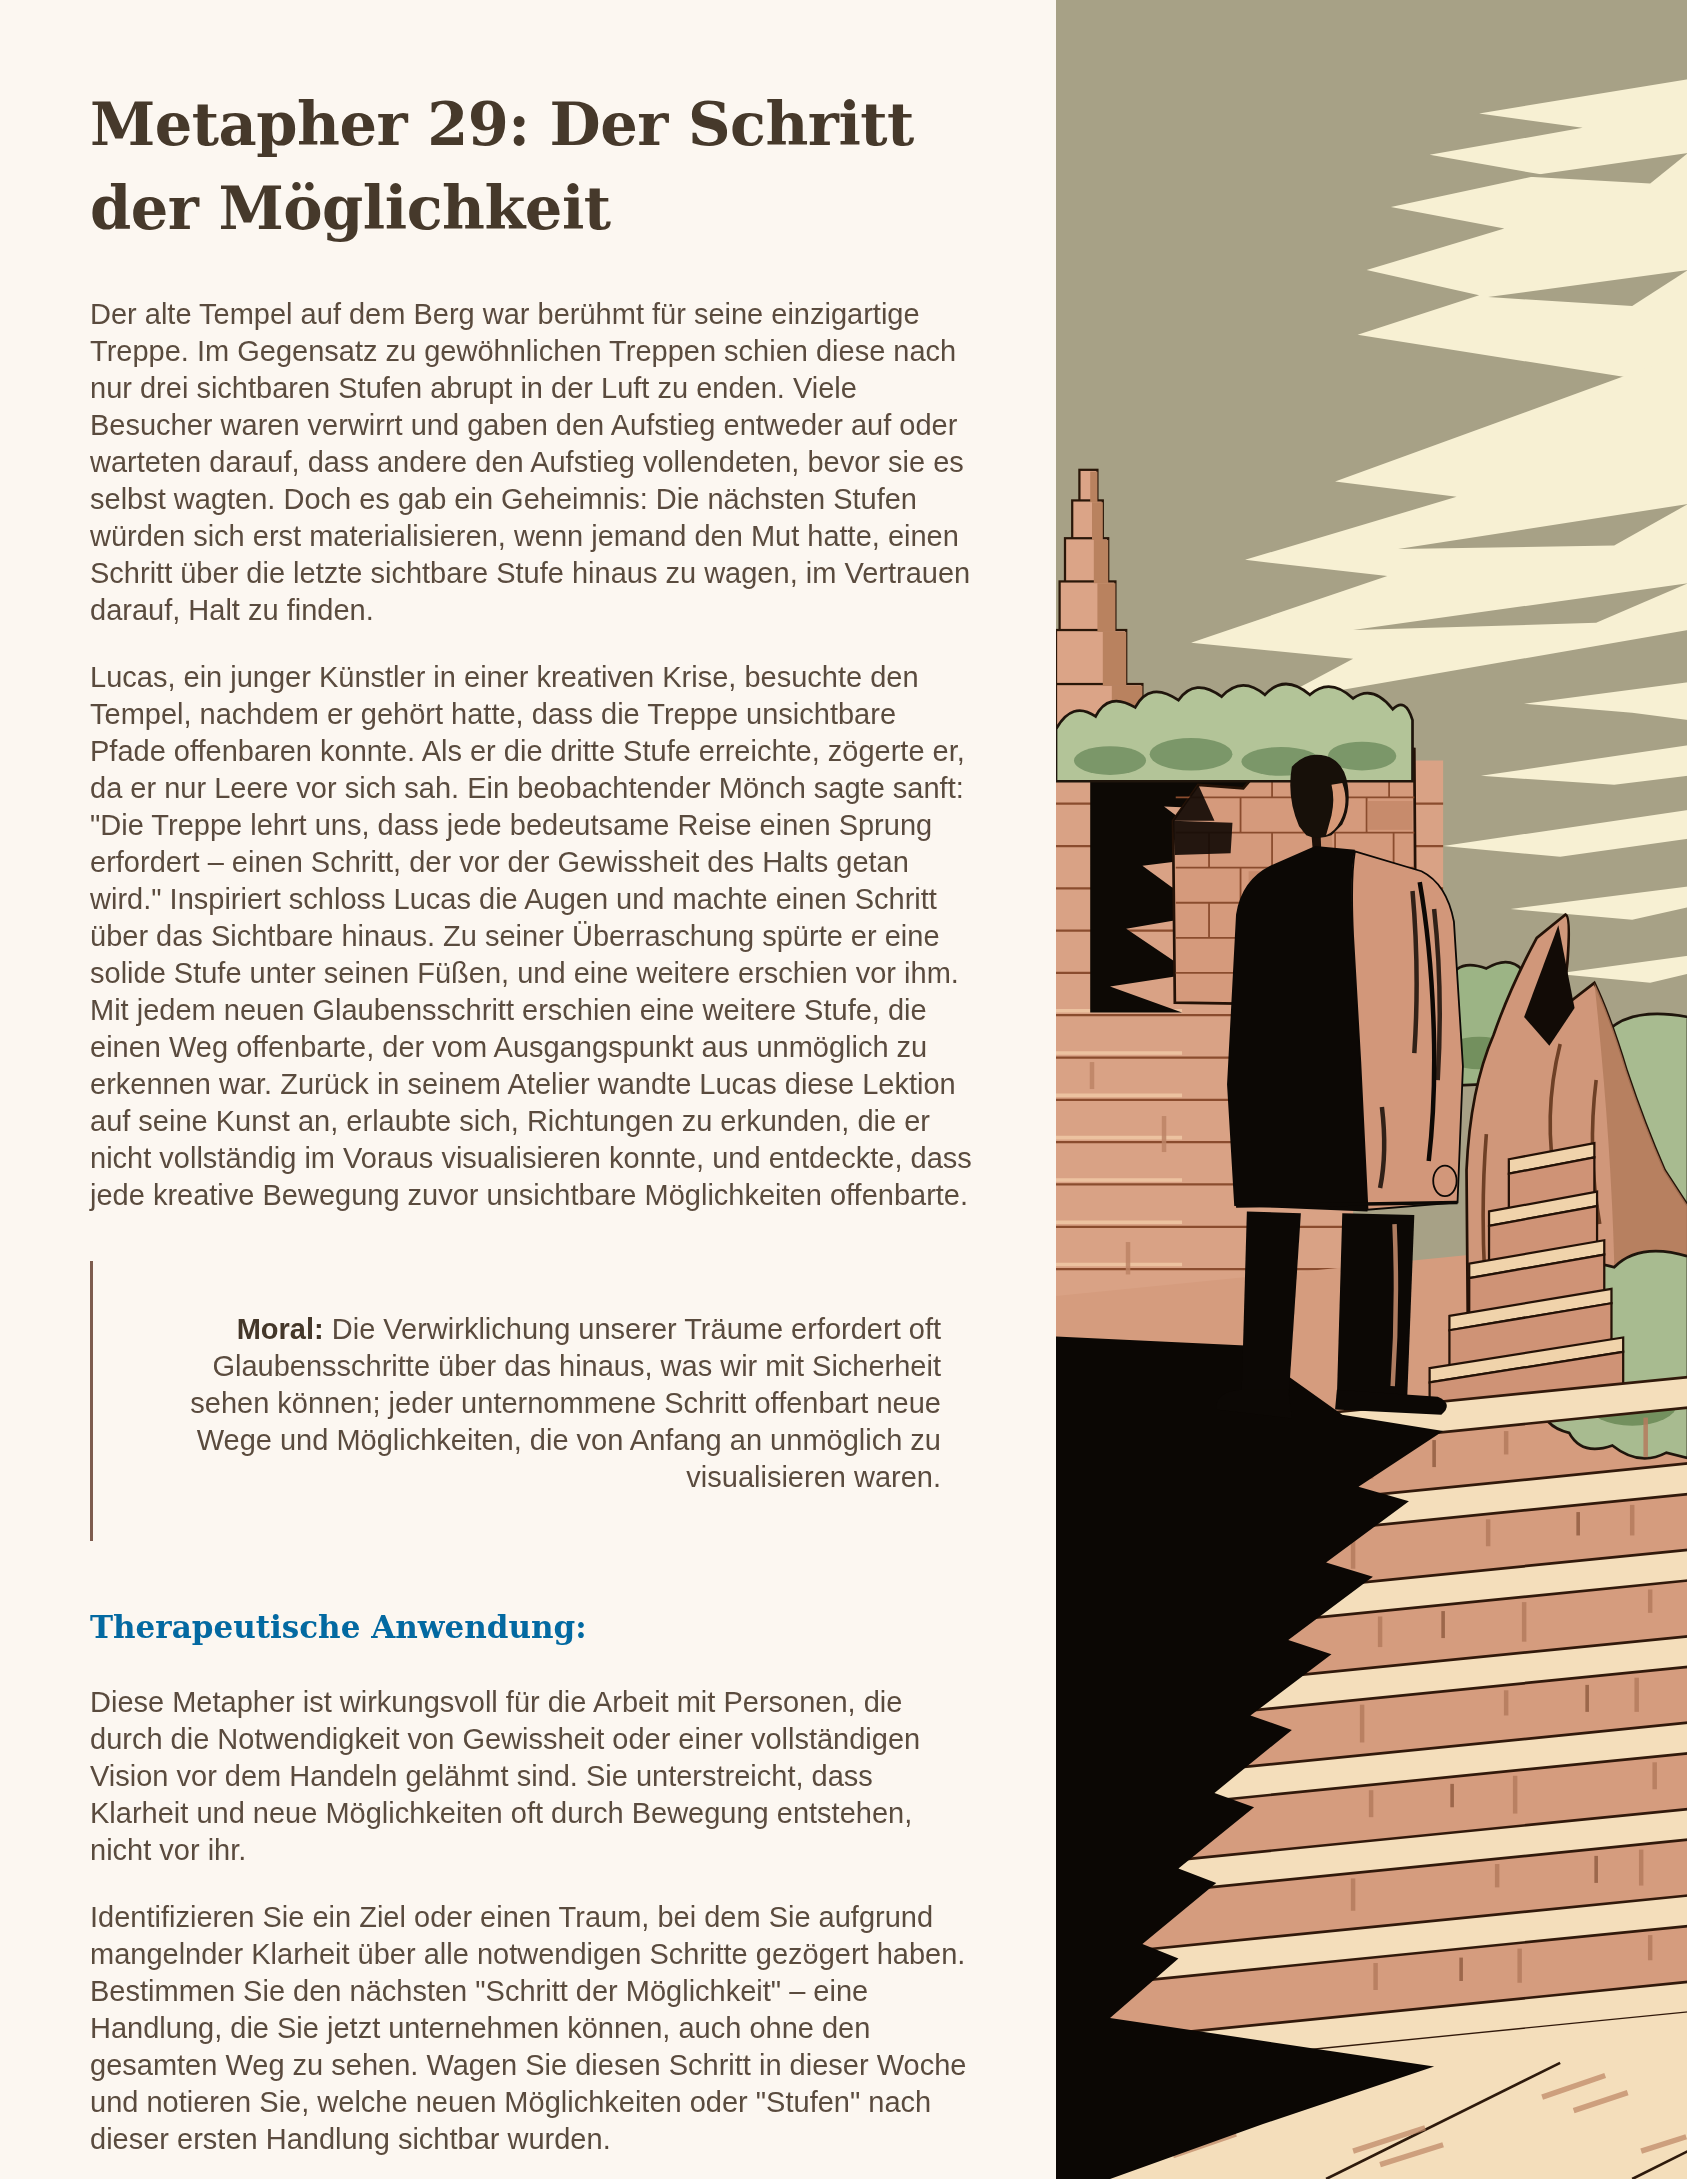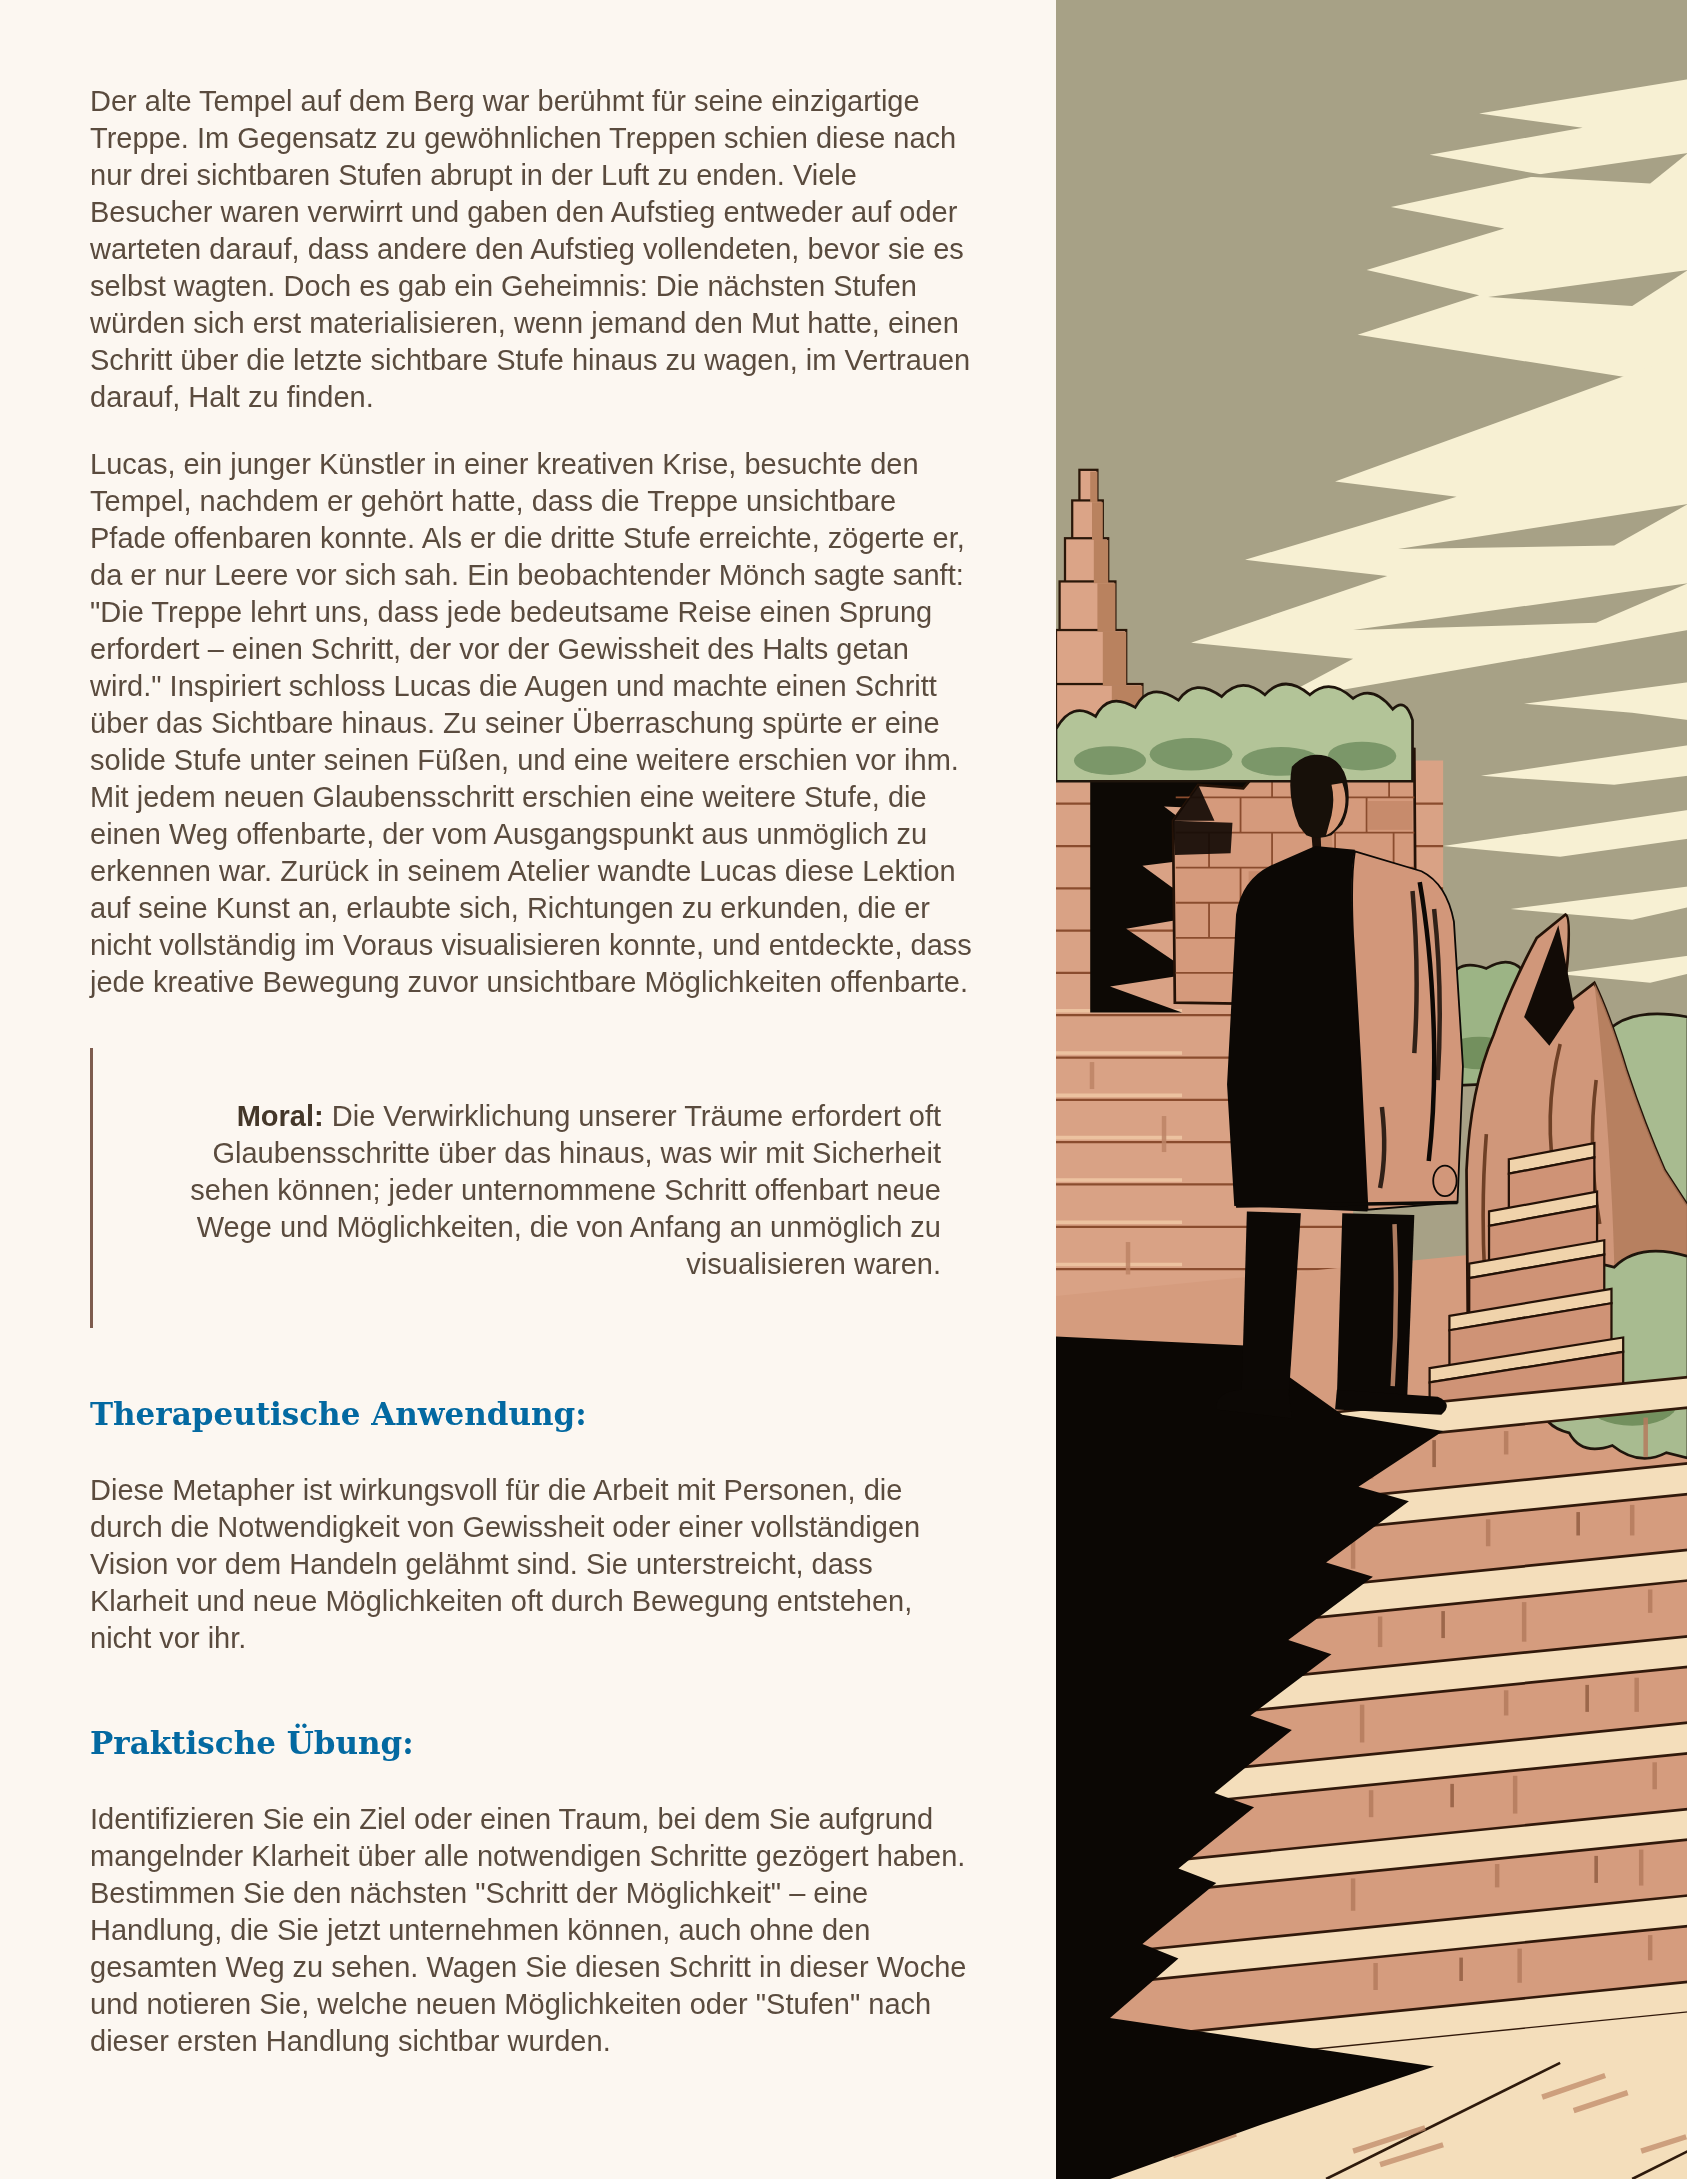--- a/index.html
+++ b/index.html
@@ -34,32 +34,32 @@
   }
   .illu{
     position:absolute;left:1056px;top:0;width:632px;height:2179px;
   }
   .illu svg{display:block;width:632px;height:2179px;}
 </style>
 </head>
 <body>
 
 <div class="text-col">
+  <h1 class="page-title">Metapher 29: Der Schritt der Möglichkeit</h1>
 
   <p class="body-par">Der alte Tempel auf dem Berg war berühmt für seine einzigartige Treppe. Im Gegensatz zu gewöhnlichen Treppen schien diese nach nur drei sichtbaren Stufen abrupt in der Luft zu enden. Viele Besucher waren verwirrt und gaben den Aufstieg entweder auf oder warteten darauf, dass andere den Aufstieg vollendeten, bevor sie es selbst wagten. Doch es gab ein Geheimnis: Die nächsten Stufen würden sich erst materialisieren, wenn jemand den Mut hatte, einen Schritt über die letzte sichtbare Stufe hinaus zu wagen, im Vertrauen darauf, Halt zu finden.</p>
   <p class="body-par">Lucas, ein junger Künstler in einer kreativen Krise, besuchte den Tempel, nachdem er gehört hatte, dass die Treppe unsichtbare Pfade offenbaren konnte. Als er die dritte Stufe erreichte, zögerte er, da er nur Leere vor sich sah. Ein beobachtender Mönch sagte sanft: "Die Treppe lehrt uns, dass jede bedeutsame Reise einen Sprung erfordert – einen Schritt, der vor der Gewissheit des Halts getan wird." Inspiriert schloss Lucas die Augen und machte einen Schritt über das Sichtbare hinaus. Zu seiner Überraschung spürte er eine solide Stufe unter seinen Füßen, und eine weitere erschien vor ihm. Mit jedem neuen Glaubensschritt erschien eine weitere Stufe, die einen Weg offenbarte, der vom Ausgangspunkt aus unmöglich zu erkennen war. Zurück in seinem Atelier wandte Lucas diese Lektion auf seine Kunst an, erlaubte sich, Richtungen zu erkunden, die er nicht vollständig im Voraus visualisieren konnte, und entdeckte, dass jede kreative Bewegung zuvor unsichtbare Möglichkeiten offenbarte.</p>
 
   <blockquote class="moral-quote">
     <p class="body-par"><span class="moral-label">Moral:</span><span> Die Verwirklichung unserer Träume erfordert oft Glaubensschritte über das hinaus, was wir mit Sicherheit sehen können; jeder unternommene Schritt offenbart neue Wege und Möglichkeiten, die von Anfang an unmöglich zu visualisieren waren.</span></p>
   </blockquote>
 
   <h3 class="sec-head">Therapeutische Anwendung:</h3>
   <p class="body-par">Diese Metapher ist wirkungsvoll für die Arbeit mit Personen, die durch die Notwendigkeit von Gewissheit oder einer vollständigen Vision vor dem Handeln gelähmt sind. Sie unterstreicht, dass Klarheit und neue Möglichkeiten oft durch Bewegung entstehen, nicht vor ihr.</p>
 
-  <h3 class="sec-head">Praktische Übung:</h3>
   <p class="body-par">Identifizieren Sie ein Ziel oder einen Traum, bei dem Sie aufgrund mangelnder Klarheit über alle notwendigen Schritte gezögert haben. Bestimmen Sie den nächsten "Schritt der Möglichkeit" – eine Handlung, die Sie jetzt unternehmen können, auch ohne den gesamten Weg zu sehen. Wagen Sie diesen Schritt in dieser Woche und notieren Sie, welche neuen Möglichkeiten oder "Stufen" nach dieser ersten Handlung sichtbar wurden.</p>
 </div>
 
 <div class="illu">
 <svg viewBox="0 0 702 2421" preserveAspectRatio="none">
 
   <rect x="0" y="0" width="702" height="2421" fill="#a7a186"></rect>
 
   <g fill="#f7f0d3">
     <path d="M702,88 L470,126 L585,142 L415,172 L540,194 L372,230 L498,254 L345,300 L470,328 L335,372 L702,430 Z"></path>

